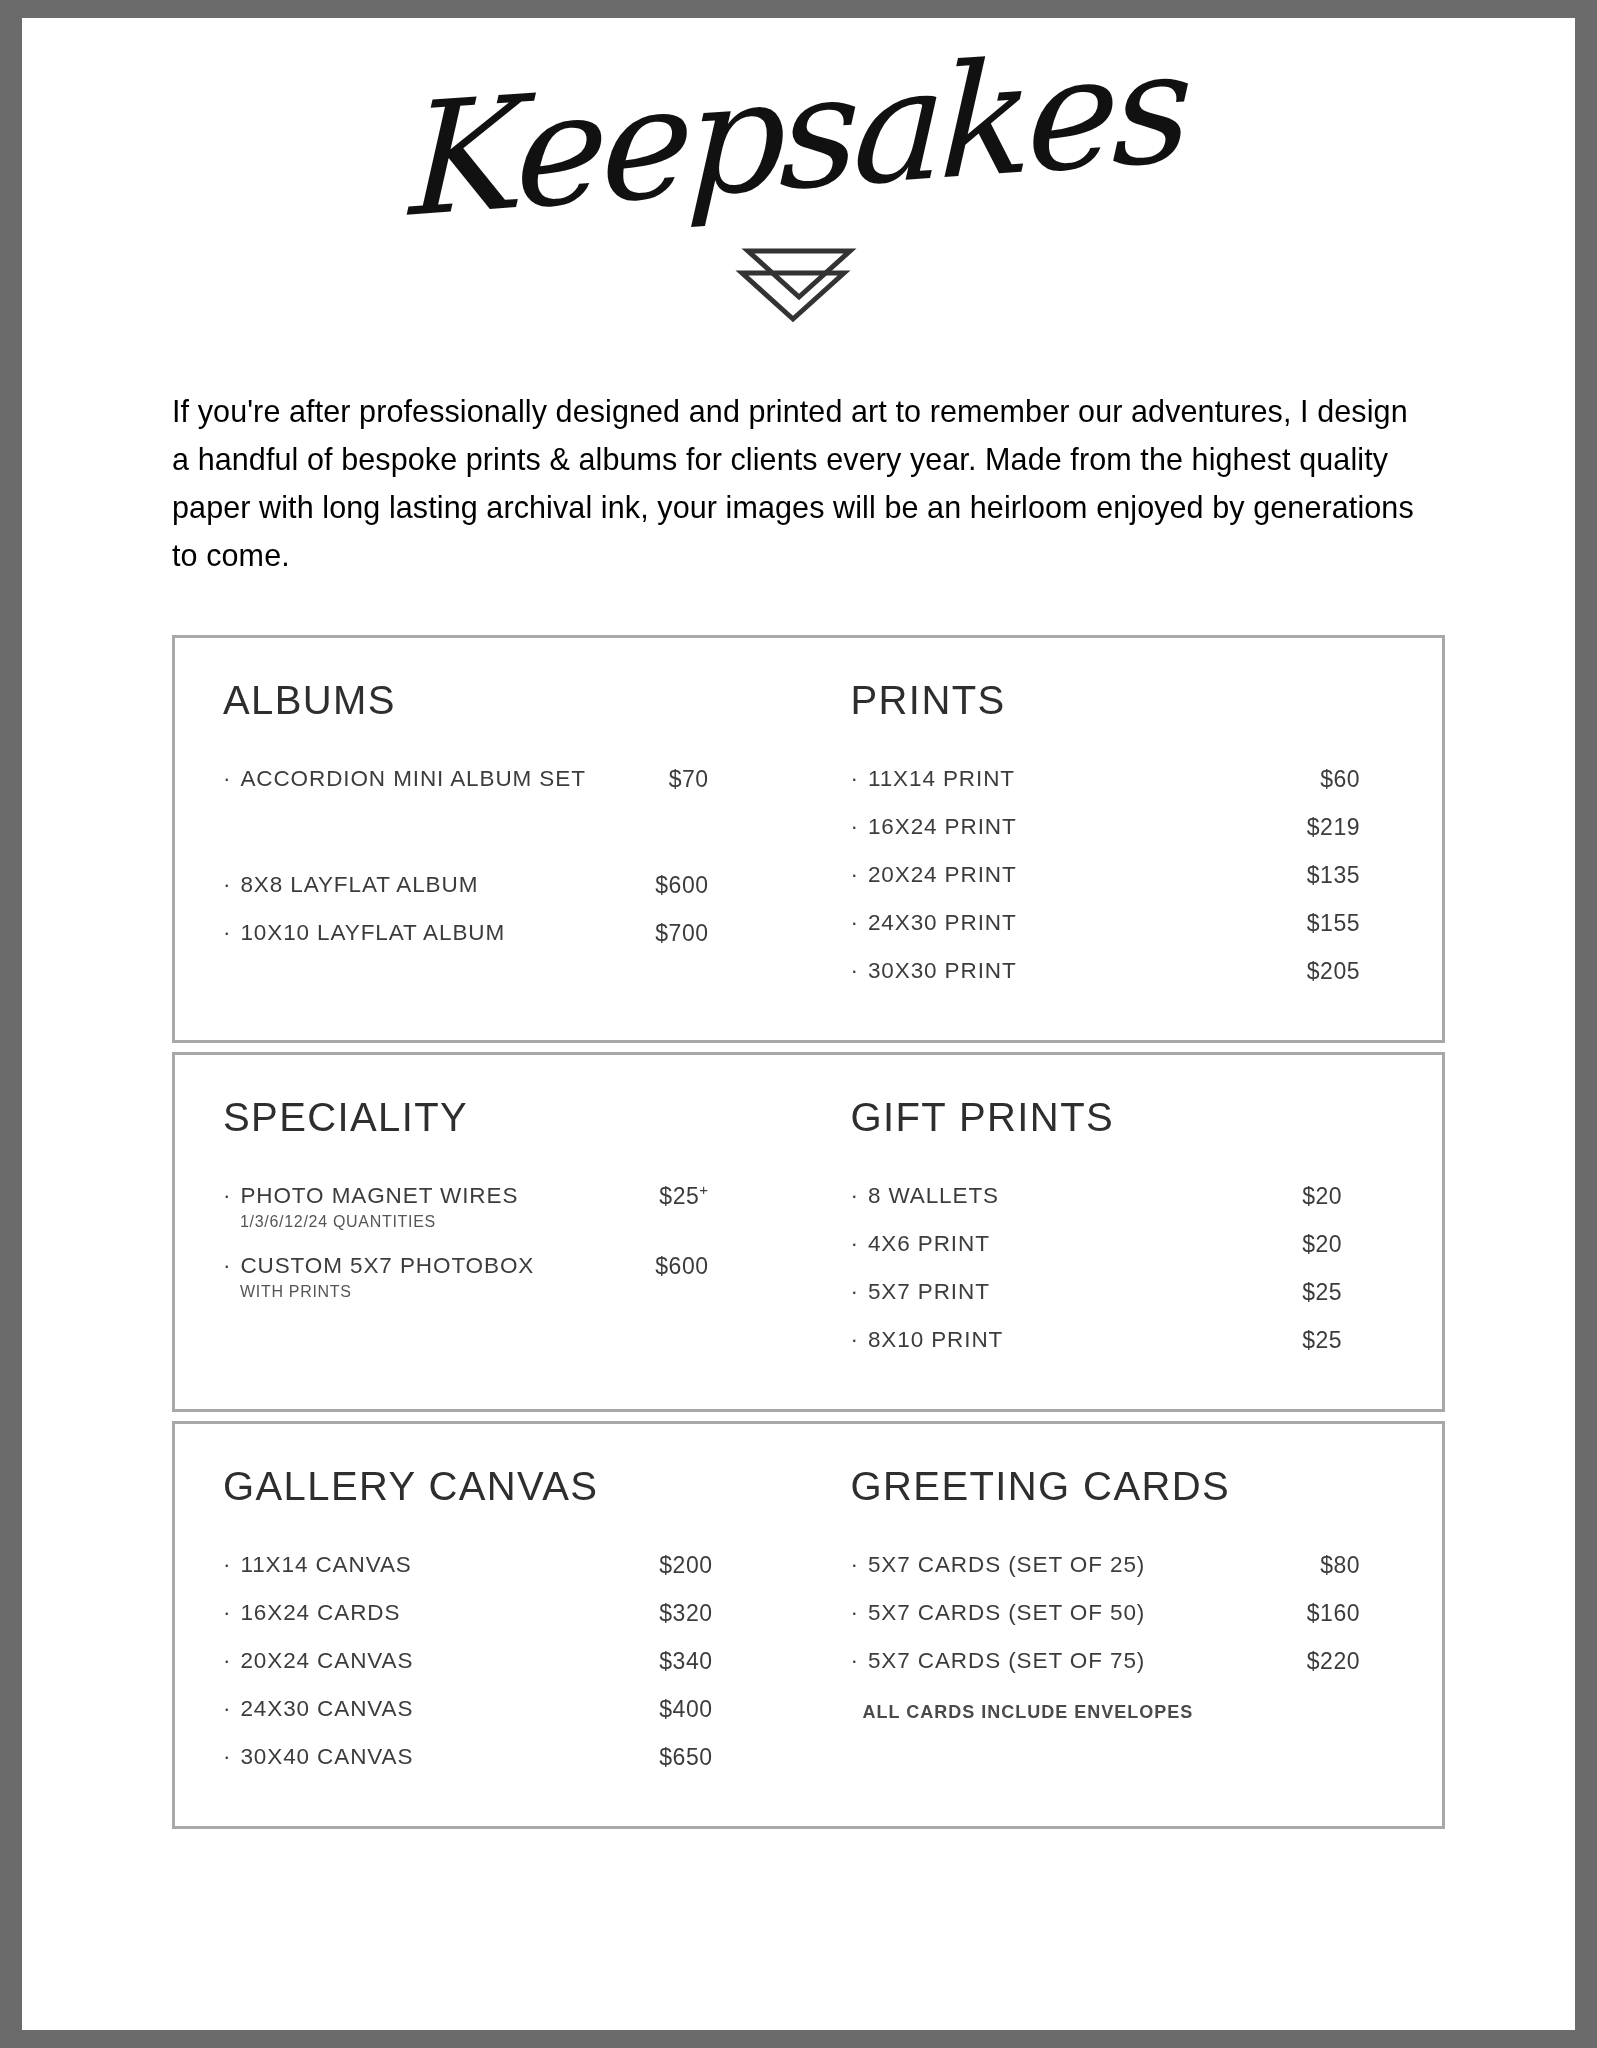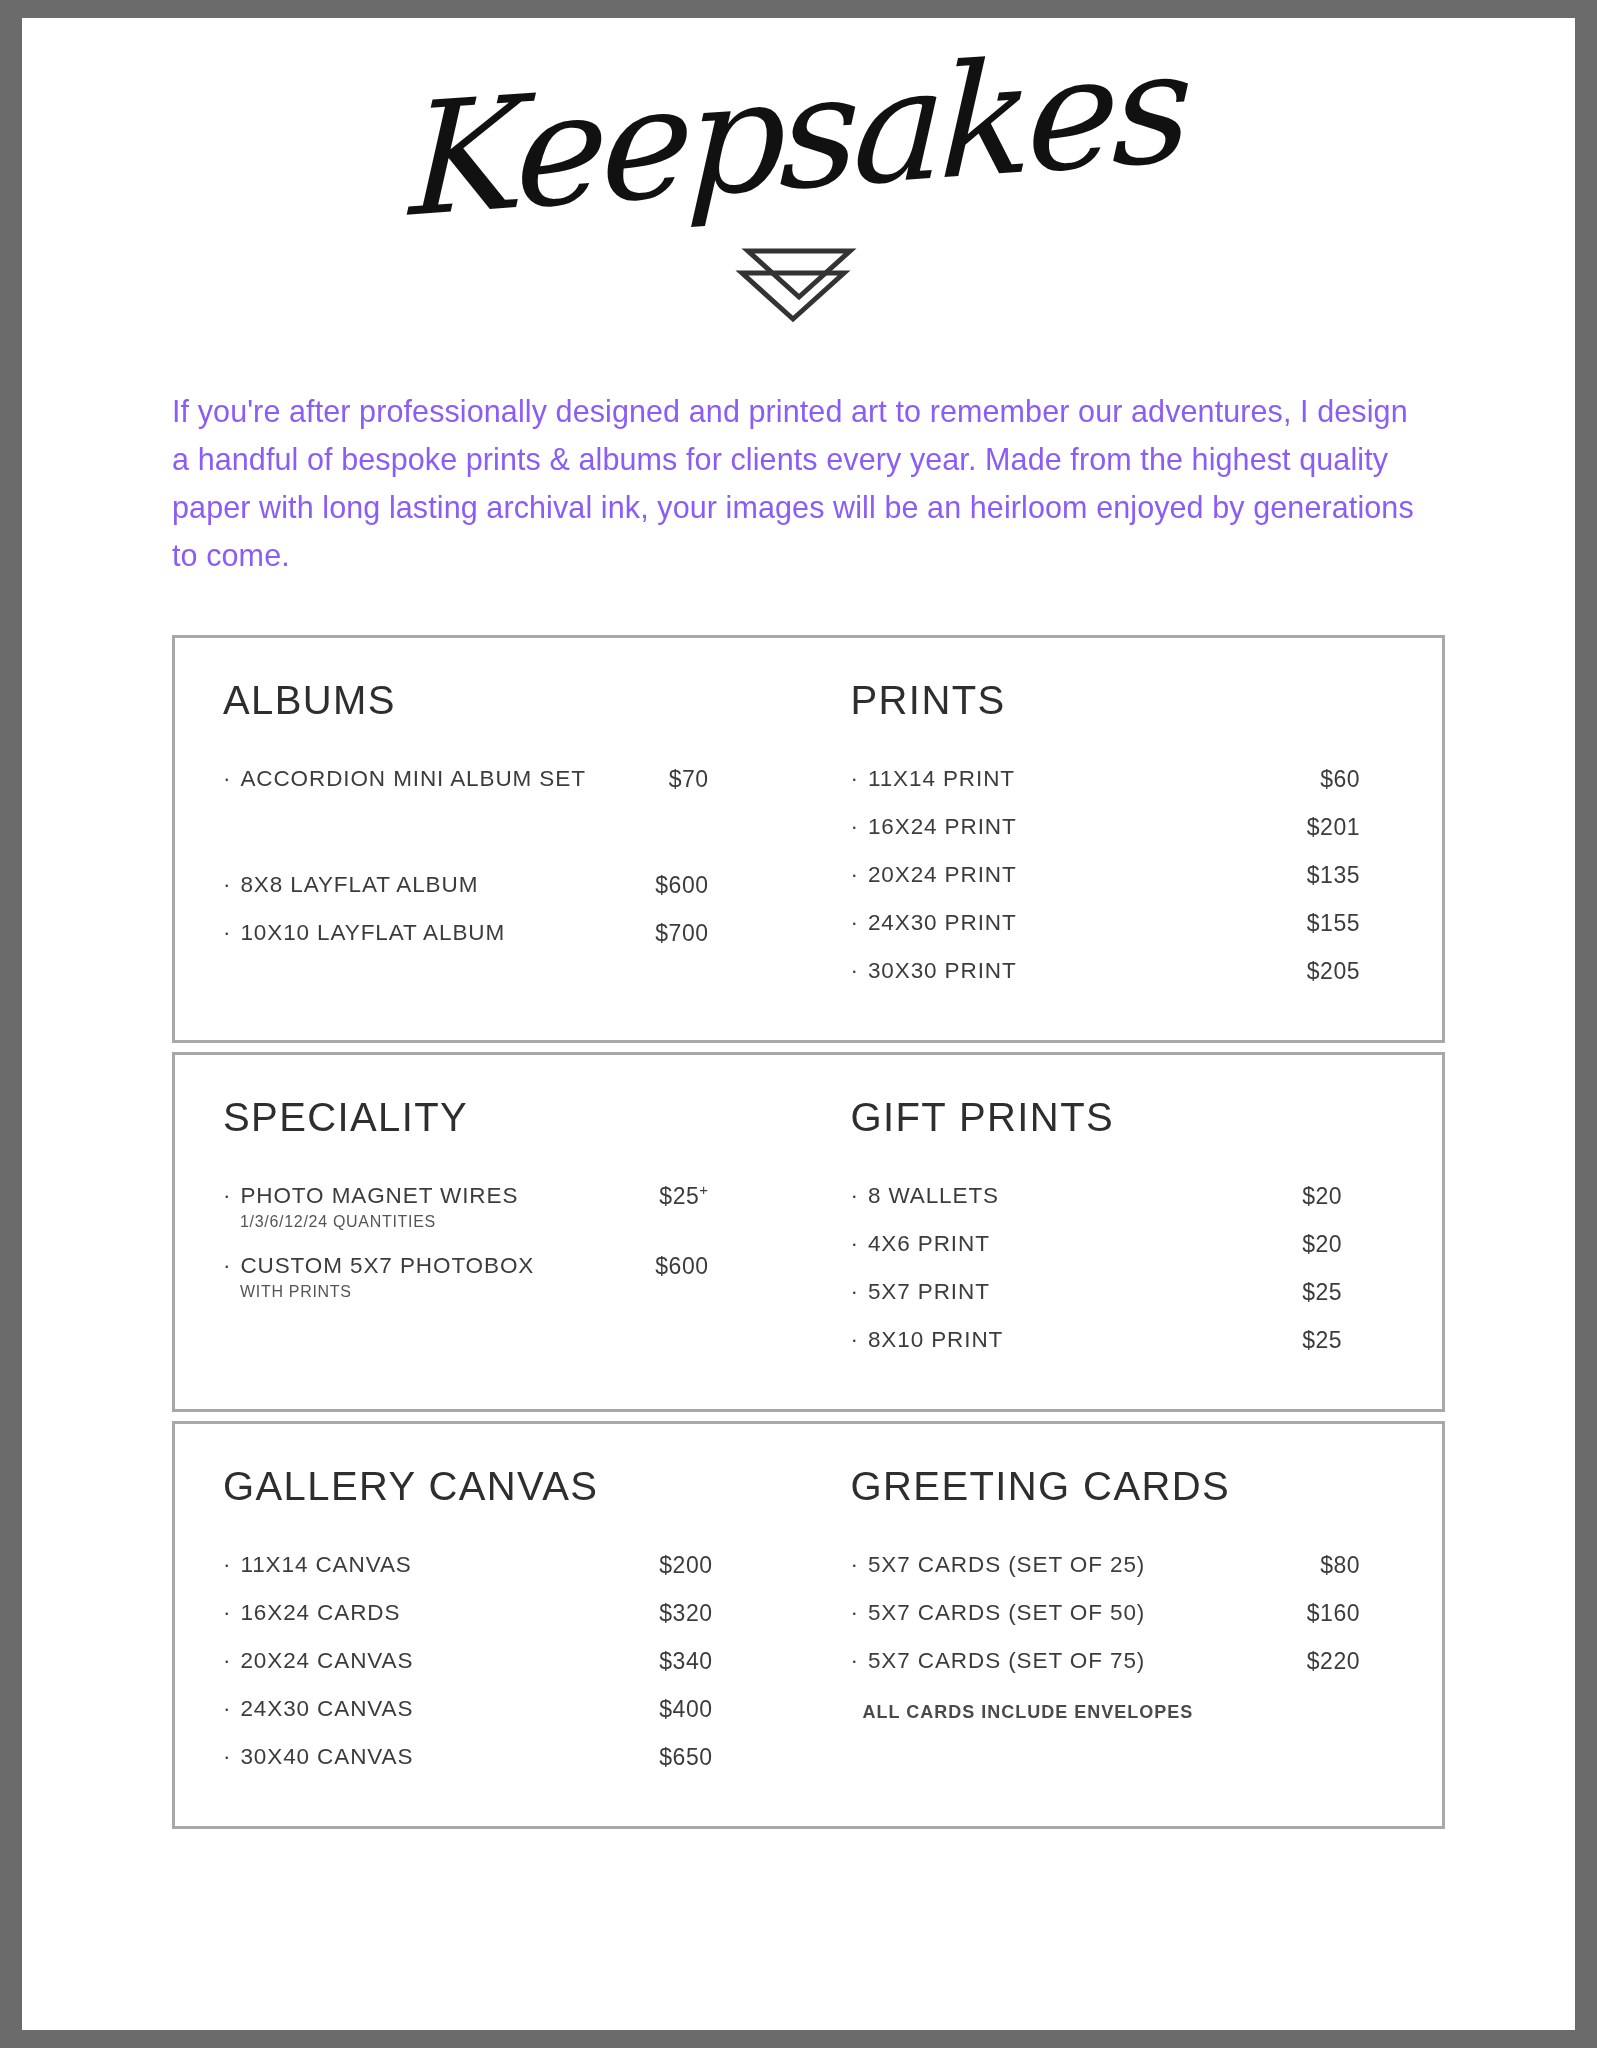--- a/index.html
+++ b/index.html
@@ -58,21 +58,21 @@
     position: relative;
   }
   .ornament svg { display: block; }
 
   
   .intro {
     margin: 62px 0 0 0;
     padding: 0 148px 0 150px;
     font-size: 30.5px;
     line-height: 48px;
-    color: #8b5cf6;
+    color: #000000;
     font-weight: 400;
     letter-spacing: 0.1px;
   }
 
   
   .panels {
     margin-top: 56px;
     padding: 0 130px 0 150px;
   }
   .panel {
@@ -215,21 +215,21 @@
         </div>
         <div class="col col-right">
           <h2 class="sec-title">PRINTS</h2>
           <div class="rows">
             <div class="row">
               <span class="row-label"><span class="bullet">·</span><span>11X14 PRINT</span></span>
               <span class="row-price">$60</span>
             </div>
             <div class="row">
               <span class="row-label"><span class="bullet">·</span><span>16X24 PRINT</span></span>
-              <span class="row-price">$201</span>
+              <span class="row-price">$219</span>
             </div>
             <div class="row">
               <span class="row-label"><span class="bullet">·</span><span>20X24 PRINT</span></span>
               <span class="row-price">$135</span>
             </div>
             <div class="row">
               <span class="row-label"><span class="bullet">·</span><span>24X30 PRINT</span></span>
               <span class="row-price">$155</span>
             </div>
             <div class="row">

